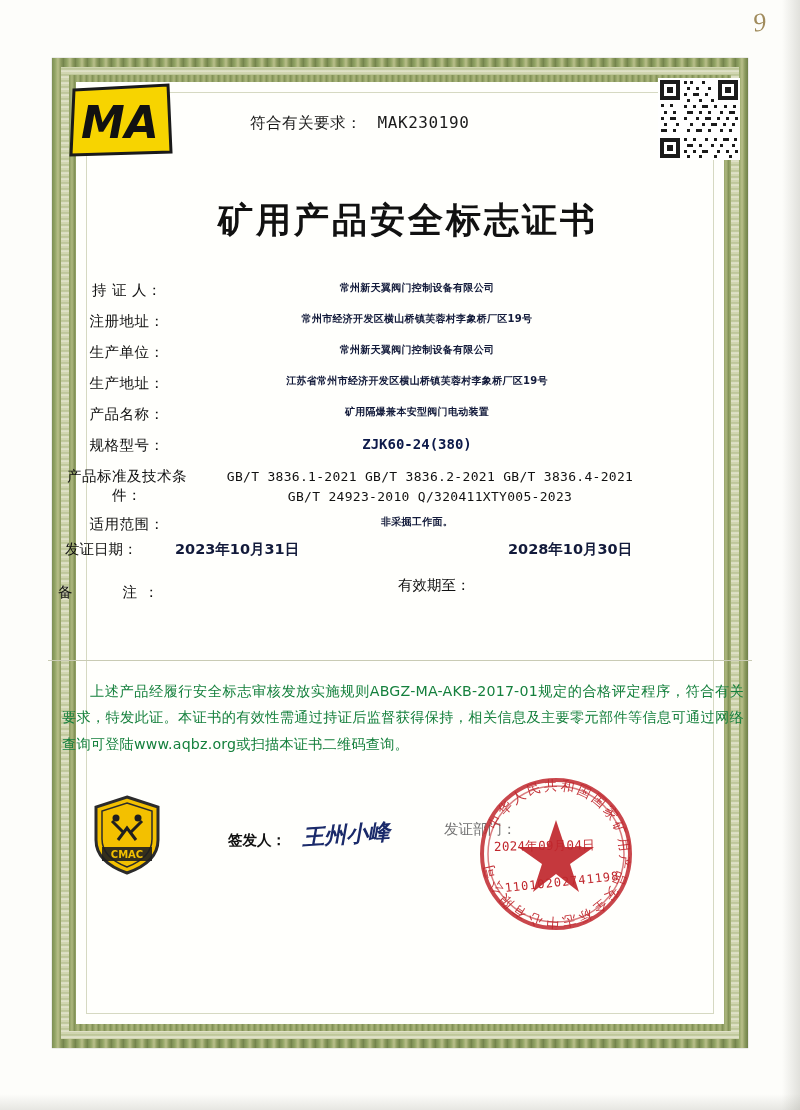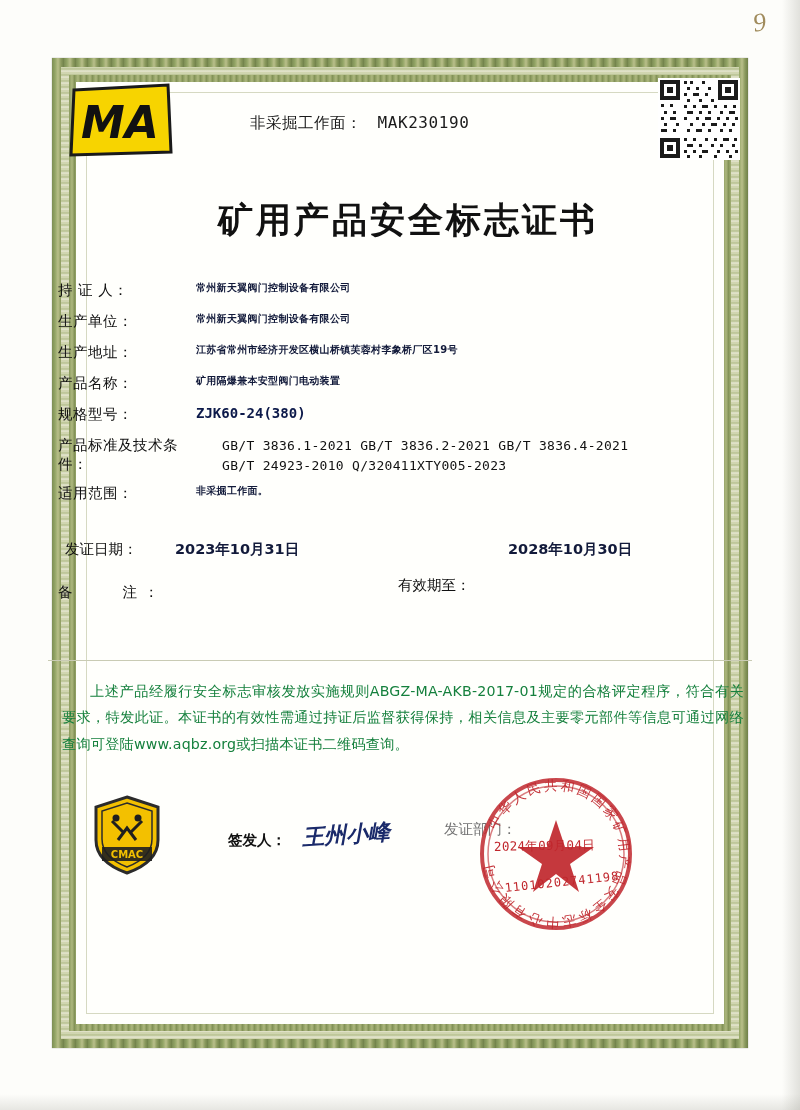--- a/index.html
+++ b/index.html
@@ -119,20 +119,21 @@
     letter-spacing: 3px;
     color: #111;
   }
 
   
   .fields {
     position: absolute;
     left: 58px;
     top: 278px;
     width: 580px;
+    text-align: center;
   }
   .frow {
     position: relative;
     min-height: 31px;
     display: flex;
     align-items: flex-start;
   }
   .flabel {
     width: 138px;
     flex: 0 0 138px;
@@ -420,30 +421,34 @@
           <rect x="77" y="72" width="3" height="3"></rect>
         <rect x="29" y="77" width="3" height="3"></rect>
           <rect x="41" y="77" width="3" height="3"></rect>
           <rect x="56" y="77" width="3" height="3"></rect>
         <rect x="71" y="77" width="3" height="3"></rect>
       </g>
     </svg>
   </div>
 
   <div class="cert-no-row">
-    <span>非采掘工作面：</span>
+    <span>符合有关要求：</span>
     <span class="value">MAK230190</span>
   </div>
 
   <div class="cert-title">矿用产品安全标志证书</div>
 
   <div class="fields">
     <div class="frow">
       <div class="flabel">持 证 人：</div>
       <div class="fvalue plain">常州新天翼阀门控制设备有限公司</div>
+    </div>
+    <div class="frow">
+      <div class="flabel">注册地址：</div>
+      <div class="fvalue plain">常州市经济开发区横山桥镇芙蓉村李象桥厂区19号</div>
     </div>
     <div class="frow">
       <div class="flabel">生产单位：</div>
       <div class="fvalue plain">常州新天翼阀门控制设备有限公司</div>
     </div>
     <div class="frow">
       <div class="flabel">生产地址：</div>
       <div class="fvalue plain">江苏省常州市经济开发区横山桥镇芙蓉村李象桥厂区19号</div>
     </div>
     <div class="frow">

